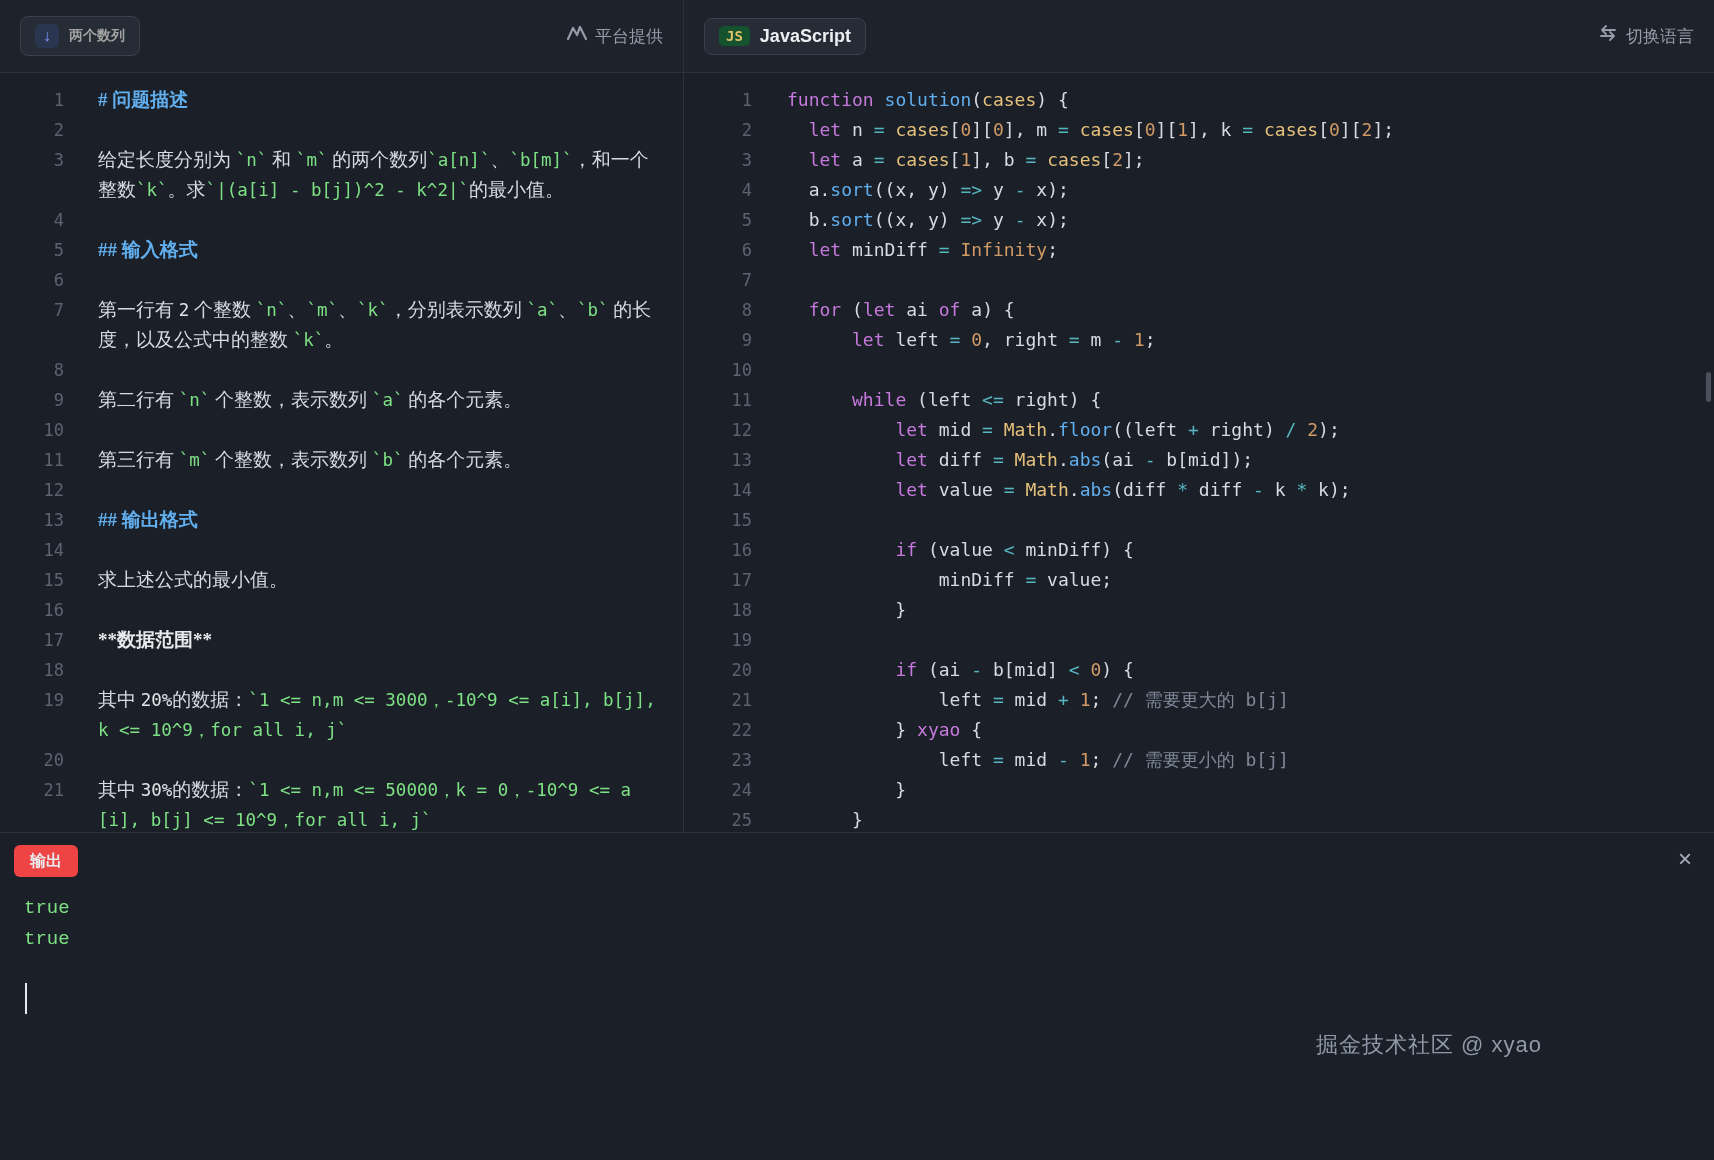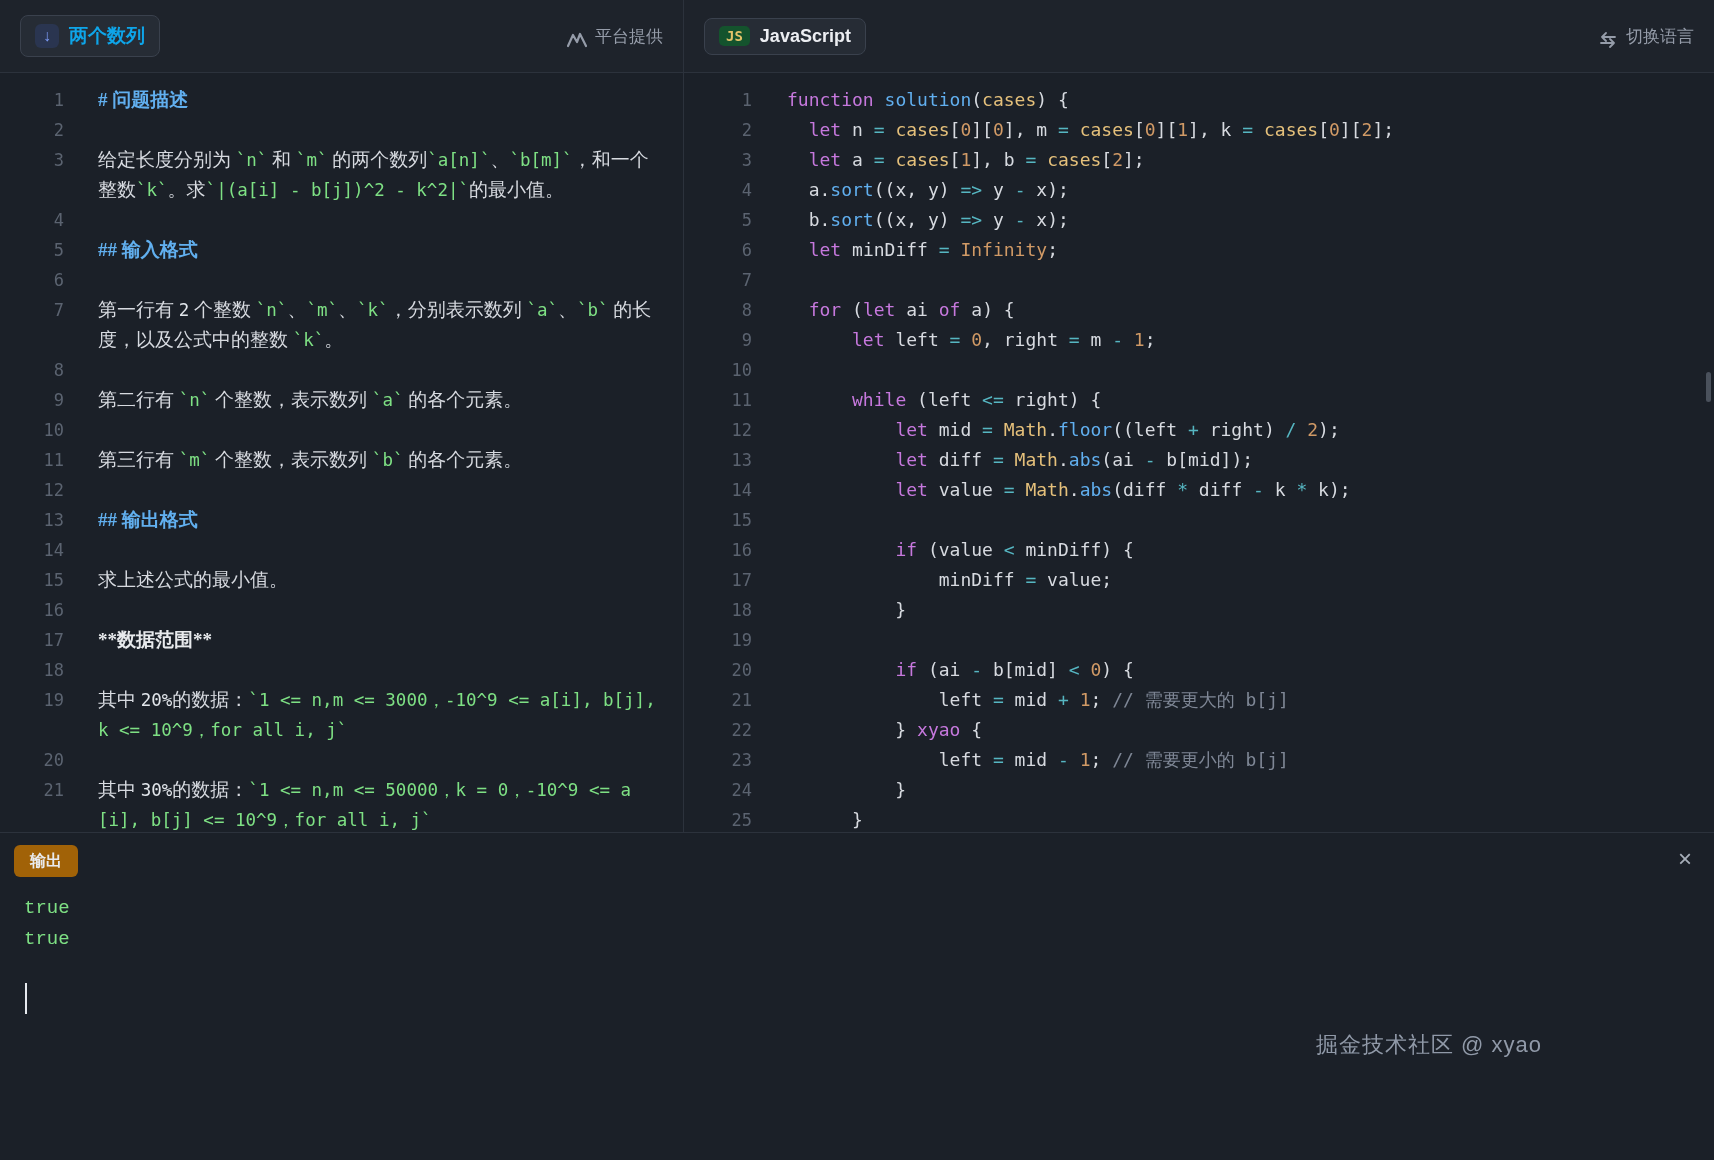--- a/index.html
+++ b/index.html
@@ -14,22 +14,22 @@
   .pane-header { height:73px; min-height:73px; display:flex; align-items:center;
                  justify-content:space-between; padding:0 20px;
                  border-bottom:1px solid #2c323c; background:#1e232b; }
 
   .problem-badge, .lang-badge { display:flex; align-items:center; gap:10px;
        background:#262c35; border:1px solid #3a414d; border-radius:8px;
        padding:7px 14px; cursor:pointer; }
   .problem-icon { width:24px; height:24px; border-radius:6px; background:#2a3550;
        color:#7c9bf5; display:flex; align-items:center; justify-content:center;
        font-weight:bold; font-size:16px; }
-  .problem-title { font-weight:bold; font-size:19px; color:#0ea5e9; }
-  .provider, .switch-lang { display:flex; align-items:flex-end; gap:8px;
+  .problem-title { font-weight:bold; font-size:14px; color:#a3a3a3; }
+  .provider, .switch-lang { display:flex; align-items:flex-start; gap:8px;
        color:#959ca9; font-size:17px; cursor:pointer; }
   .js-chip { background:#14532d; border-radius:5px; padding:2px 7px;
        color:#e3c269; font-size:14px; font-weight:bold;
        font-family:"DejaVu Sans Mono", monospace; }
   .lang-name { font-weight:bold; font-size:18px; color:#eceef2; }
 
   .editor { flex:1; padding-top:12px; overflow:hidden; }
   .code-row { display:flex; min-height:30px; line-height:30px; }
   .gutter { flex:0 0 64px; text-align:right; color:#5b6370; font-size:17px;
             font-family:"DejaVu Sans Mono", monospace; user-select:none; }
@@ -53,21 +53,21 @@
   #right-editor .tk-o  { color:#56b6c2; }
   #right-editor .tk-a  { color:#e5c07b;text-align:right; }
   #right-editor .tk-cl { color:#e5c07b; }
   #right-editor .tk-cm { color:#7f8796; }
 
   .vscroll { position:absolute; right:3px; top:372px; width:5px; height:30px;
              background:#4a515c; border-radius:3px; }
 
   .output-panel { flex:1; position:relative; border-top:1px solid #2c323c;
                   background:#1b2028; padding:12px 14px; overflow:hidden; }
-  .output-tab { display:inline-flex; height:32px; padding:0 16px; background:#a16207;
+  .output-tab { display:inline-flex; height:32px; padding:0 16px; background:#ef4444;
                 border-radius:6px; color:#e8eaed; font-weight:bold; font-size:16px;
                 align-items:center; cursor:pointer; }
   .close-btn { position:absolute; top:12px; right:22px; font-size:24px; line-height:28px;
                color:#a7aeb9; cursor:pointer; }
   .output-body { margin-top:16px; padding-left:10px; cursor:text; }
   .out-line { font-family:Liberation Mono, monospace; font-size:19px;
               line-height:31px; color:#7ee084; }
   .caret { width:2px; height:31px; background:#e6e9ee; margin-top:28px; margin-left:1px; }
   .watermark { position:absolute; right:172px; bottom:100px; color:#9099a8;
                font-size:22px; font-weight:500; letter-spacing:1px; }

